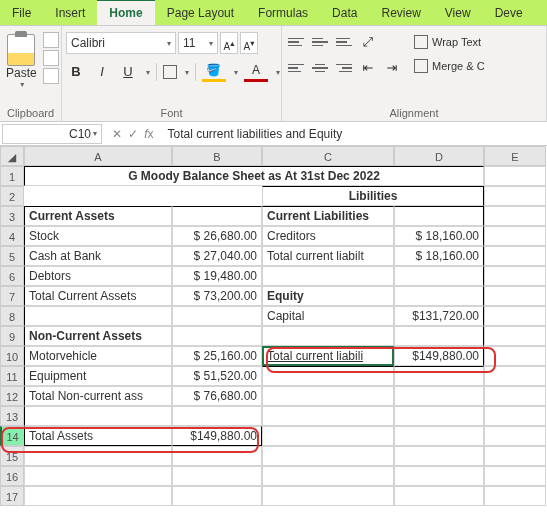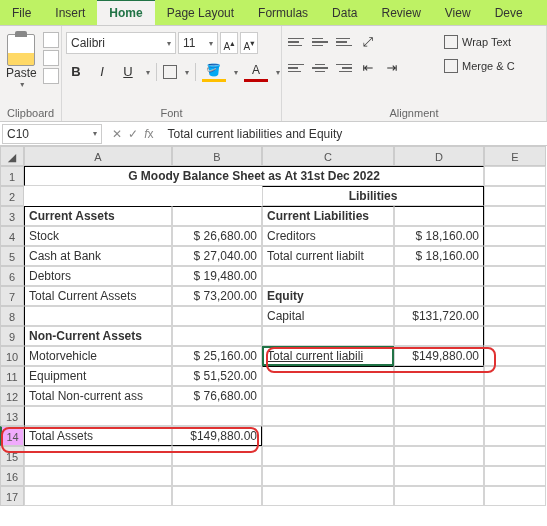--- a/index.html
+++ b/index.html
@@ -35,37 +35,37 @@
   .italic { font-style: italic; }
   .underline { text-decoration: underline; }
   .divider-v { width: 1px; height: 18px; background: #ccc; }
   .color-btn { width: 24px; height: 20px; border-bottom: 3px solid; text-align: center; cursor: pointer; font-size: 12px; line-height: 16px; }
 
   .align-group { flex: 1; }
   .align-row { display: flex; gap: 4px; align-items: center; }
   .align-btn { width: 20px; height: 18px; cursor: pointer; display: flex; flex-direction: column; justify-content: center; gap: 2px; padding: 2px; }
   .align-line { height: 1.5px; background: #666; }
   .wrap-merge { display: flex; flex-direction: column; gap: 4px; margin-left: 8px; }
-  .wm-btn { display: flex; align-items: center; gap: 4px; cursor: pointer; font-size: 11px; height: 20px; margin-left: 30px; }
+  .wm-btn { display: flex; align-items: center; gap: 4px; cursor: pointer; font-size: 11px; height: 20px; }
   .wm-icon { width: 14px; height: 14px; border: 1px solid #666; }
 
   .dd-arrow { font-size: 8px; color: #666; margin-left: 2px; }
 
   
   .formula-bar-row { display: flex; height: 24px; border-bottom: 1px solid #ccc; align-items: center; background: #fff; }
-  .name-box { width: 100px; border: 1px solid #ccc; height: 20px; margin: 0 2px; padding: 0 4px; display: flex; align-items: center; justify-content: space-between; background: #fff; }
+  .name-box { width: 100px; border: 1px solid #ccc; height: 20px; margin: 0 2px; padding: 0 4px; display: flex; align-items: center; justify-content: flex-end; background: #fff; }
   .fx-btns { display: flex; gap: 6px; padding: 0 8px; color: #888; }
   .fx-btn { cursor: pointer; font-size: 12px; }
   .formula-bar { flex: 1; padding: 0 6px; height: 20px; display: flex; align-items: center; color: #333; }
 
   
   .grid-wrap { display: grid; grid-template-columns: 24px 148px 90px 132px 90px 62px; }
   .hdr { background: #e6e6e6; border: 0.5px solid #ccc; text-align: center; font-size: 11px; height: 20px; line-height: 20px; color: #555; }
   .rowhdr { background: #e6e6e6; border: 0.5px solid #ccc; text-align: center; font-size: 11px; height: 20px; line-height: 20px; color: #555; }
-  .rowhdr.hl { background: #f0abfc; border-left: 2px solid #217346; }
+  .rowhdr.hl { background: #86efac; border-left: 2px solid #217346; }
   .cell { border: 0.5px solid #d4d4d4; height: 20px; padding: 0 4px; font-size: 12px; display: flex; align-items: center; overflow: hidden; white-space: nowrap; background: #fff; }
   .cell.num { justify-content: flex-end; }
   .cell.center { justify-content: center; }
   .cell.bold { font-weight: bold; }
   .cell.bt { border-top: 1.5px solid #000; }
   .cell.bl { border-left: 1.5px solid #000; }
   .cell.br { border-right: 1.5px solid #000; }
   .cell.bb { border-bottom: 1.5px solid #000; }
   .cell.selected { outline: 2px solid #217346; outline-offset: -2px; text-decoration: underline; }
 

